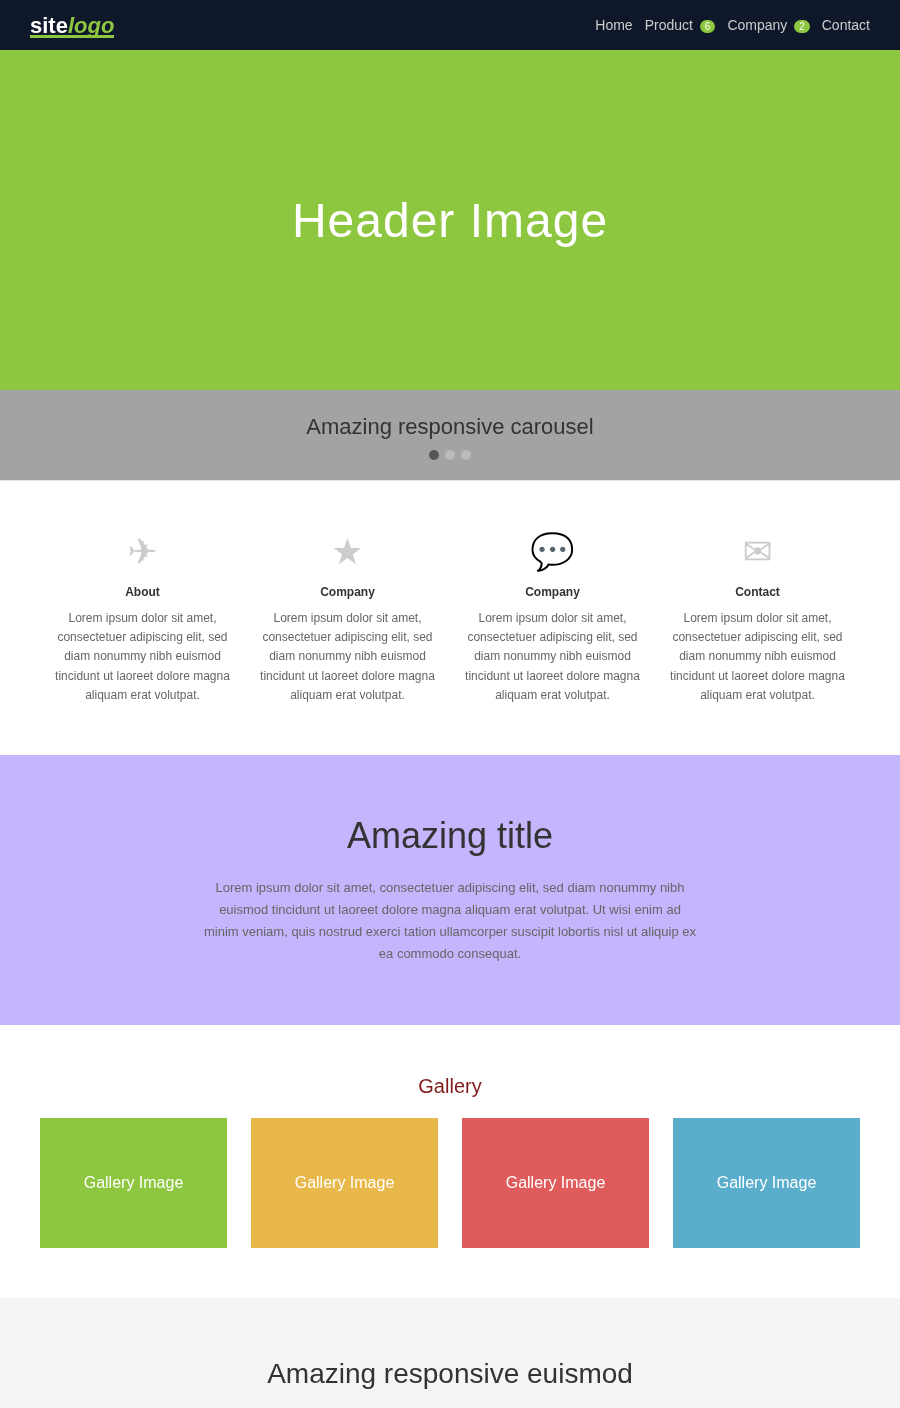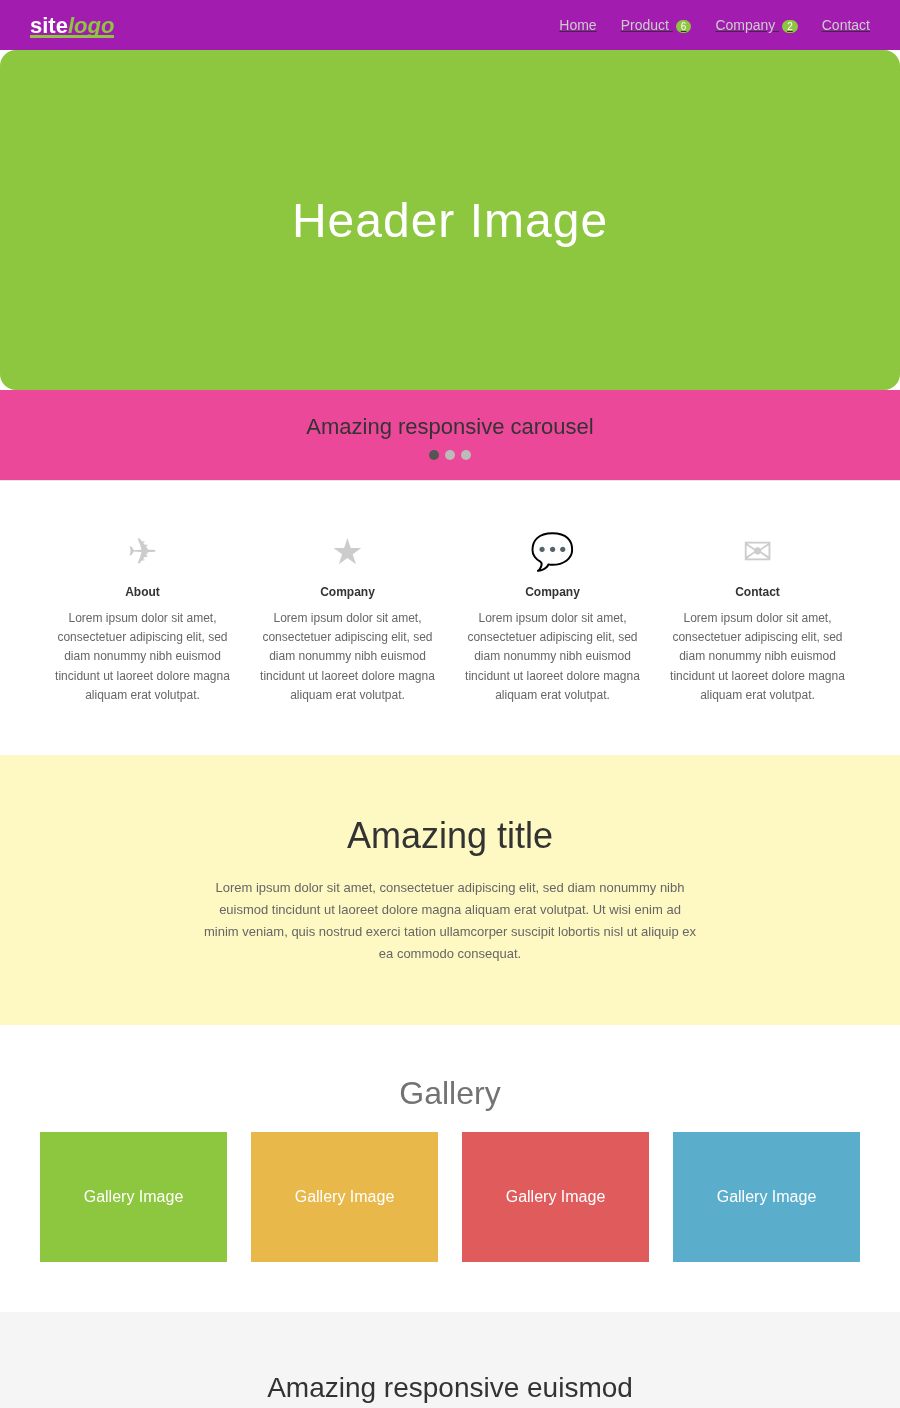--- a/index.html
+++ b/index.html
@@ -1,20 +1,20 @@
 <!DOCTYPE html>
 <html><head>
   <meta charset="utf-8">
   <style>
     * { box-sizing: border-box; margin: 0; padding: 0; }
     body { font-family: Arial, sans-serif; color: #333; background: #fff; width: 900px; }
 
     
     .navbar {
-      background: #a21caf;
+      background: #0f172a;
       display: flex;
       align-items: center;
       justify-content: space-between;
       padding: 0 30px;
       height: 50px;
     }
     .logo-text {
       font-size: 22px;
       font-weight: bold;
       color: #fff;
@@ -25,23 +25,22 @@
     }
     .logo-underline {
       display: block;
       height: 3px;
       background: #8dc63f;
       margin-top: -4px;
       width: 100%;
     }
     .nav-links {
       display: flex;
-      gap: 24px;
+      gap: 12px;
       list-style: none;
-      text-decoration: underline;
     }
     .nav-links a {
       color: #ccc;
       text-decoration: none;
       font-size: 14px;
     }
     .nav-badge {
       background: #8dc63f;
       color: #fff;
       border-radius: 10px;
@@ -50,32 +49,31 @@
       margin-left: 3px;
     }
 
     
     .hero {
       background: #8dc63f;
       height: 340px;
       display: flex;
       align-items: center;
       justify-content: center;
-      border-radius: 16px;
     }
     .hero h1 {
       color: #fff;
       font-size: 48px;
       font-weight: 300;
       letter-spacing: 1px;
     }
 
     
     .carousel-section {
-      background: #ec4899;
+      background: #a3a3a3;
       padding: 24px 0 20px;
       text-align: center;
       border-bottom: 1px solid #e5e5e5;
     }
     .carousel-section h2 {
       font-size: 22px;
       font-weight: 400;
       color: #333;
       margin-bottom: 10px;
     }
@@ -120,21 +118,21 @@
       margin-bottom: 10px;
     }
     .feature-item p {
       font-size: 12px;
       color: #666;
       line-height: 1.6;
     }
 
     
     .title-section {
-      background: #fef9c3;
+      background: #c4b5fd;
       padding: 60px 200px;
       text-align: center;
     }
     .title-section h2 {
       font-size: 36px;
       font-weight: 400;
       margin-bottom: 20px;
       color: #333;
     }
     .title-section p {
@@ -143,24 +141,24 @@
       line-height: 1.7;
     }
 
     
     .gallery-section {
       background: #fff;
       padding: 50px 40px;
       text-align: center;
     }
     .gallery-section h2 {
-      font-size: 32px;
+      font-size: 20px;
       font-weight: 400;
       margin-bottom: 20px;
-      color: #737373;
+      color: #7f1d1d;
     }
     .gallery-grid {
       display: flex;
       gap: 24px;
     }
     .gallery-item {
       flex: 1;
       height: 130px;
       display: flex;
       align-items: center;

